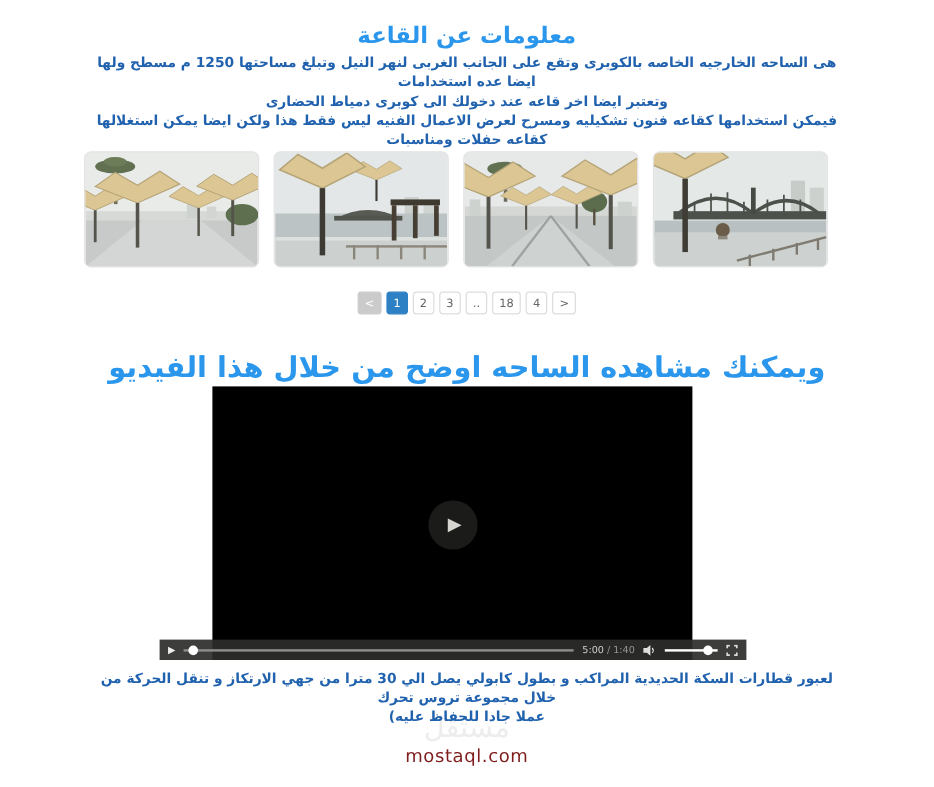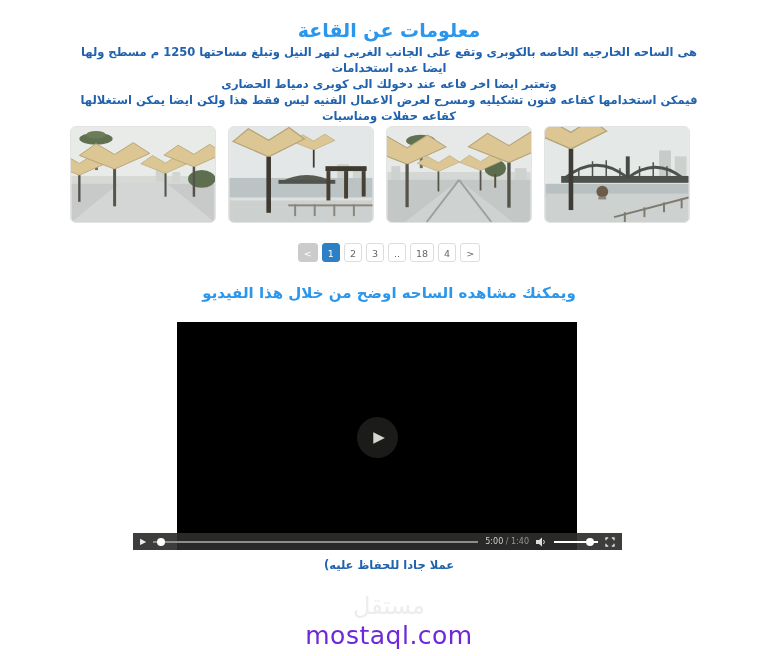--- a/index.html
+++ b/index.html
@@ -5,21 +5,21 @@
   html,body{margin:0;padding:0;}
   body{
     width:778px;height:656px;position:relative;background:#ffffff;overflow:hidden;
     font-family:"DejaVu Sans", sans-serif;
   }
   .h-blue{
     position:absolute;left:0;right:0;text-align:center;
     color:var(--c-heading,#2a96ec);font-weight:bold;direction:rtl;
   }
   #about-title{top:6px;font-size:19px;}
-  #video-title{top:272px;font-size:15px;}
+  #video-title{top:272px;font-size:24px;}
   .para{
     position:absolute;left:69px;width:640px;text-align:center;direction:rtl;
     color:var(--c-body,#2162ae);font-size:11.5px;font-weight:bold;line-height:16px;
     z-index:2;
   }
   #about-para{top:44px;}
   #bridge-para{top:557px;}
   .thumbs{
     position:absolute;top:126px;left:70px;width:620px;height:97px;
     display:flex;justify-content:space-between;
@@ -55,21 +55,21 @@
   .ctl-play{color:#eeeeee;font-size:8px;line-height:1;cursor:pointer;}
   .progress{flex:1;height:2px;background:#8d8d8d;position:relative;cursor:pointer;}
   .progress .dot{position:absolute;left:4px;top:-3px;width:8px;height:8px;border-radius:50%;background:#ffffff;}
   .time{font-size:8px;color:#cfcfcf;white-space:nowrap;}
   .time .dur{color:#969696;}
   .vol-track{width:44px;height:2px;background:#ffffff;position:relative;cursor:pointer;}
   .vol-track .dot{position:absolute;right:4px;top:-3px;width:8px;height:8px;border-radius:50%;background:#ffffff;}
   .icon-btn{display:flex;align-items:center;cursor:pointer;}
   .watermark{
     position:absolute;left:0;right:0;text-align:center;z-index:1;
-    color:#6d28d9;font-size:25px;letter-spacing:0.5px;
+    color:#7f1d1d;font-size:15px;letter-spacing:0.5px;
   }
   #wm-en{top:621px;}
   #wm-ar{top:592px;font-size:24px;color:#ededed;direction:rtl;}
 </style>
 </head>
 <body>
 
 <h1 id="about-title" class="h-blue">معلومات عن القاعة</h1>
 
 <div id="about-para" class="para">
@@ -238,16 +238,17 @@
       <svg width="10" height="10" viewBox="0 0 10 10">
         <path d="M1 3.2 V1 H3.2 M6.8 1 H9 V3.2 M9 6.8 V9 H6.8 M3.2 9 H1 V6.8" stroke="#dddddd" stroke-width="1.4" fill="none"></path>
       </svg>
     </span>
   </div>
 </div>
 
 <div id="wm-ar" class="watermark">مستقل</div>
 
 <div id="bridge-para" class="para">
+  <div>لعبور قطارات السكة الحديدية المراكب و بطول كابولي يصل الي 30 مترا من جهي الارتكاز و تنقل الحركة من خلال مجموعة تروس تحرك</div>
   <div>عملا جادا للحفاظ عليه)</div>
 </div>
 
 <div id="wm-en" class="watermark">mostaql.com</div>
 
 </body></html>

